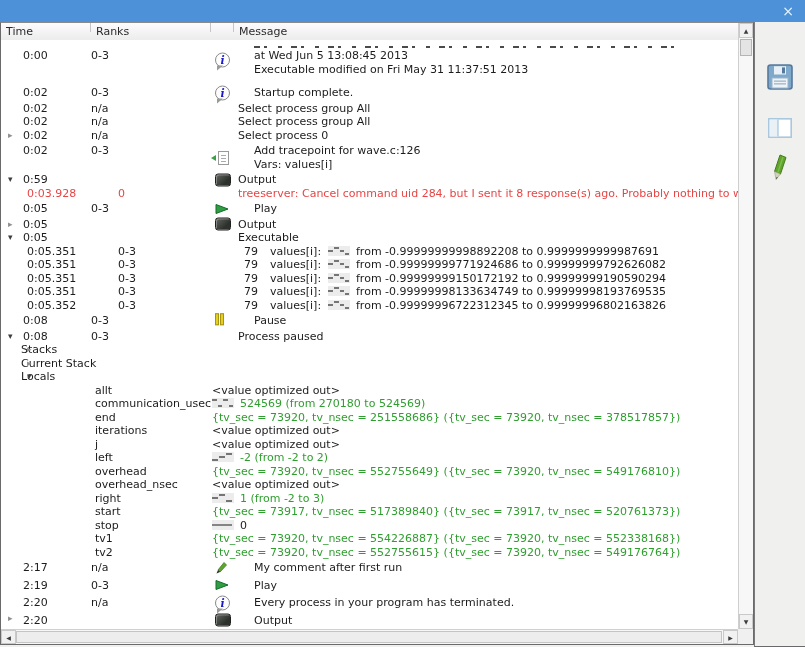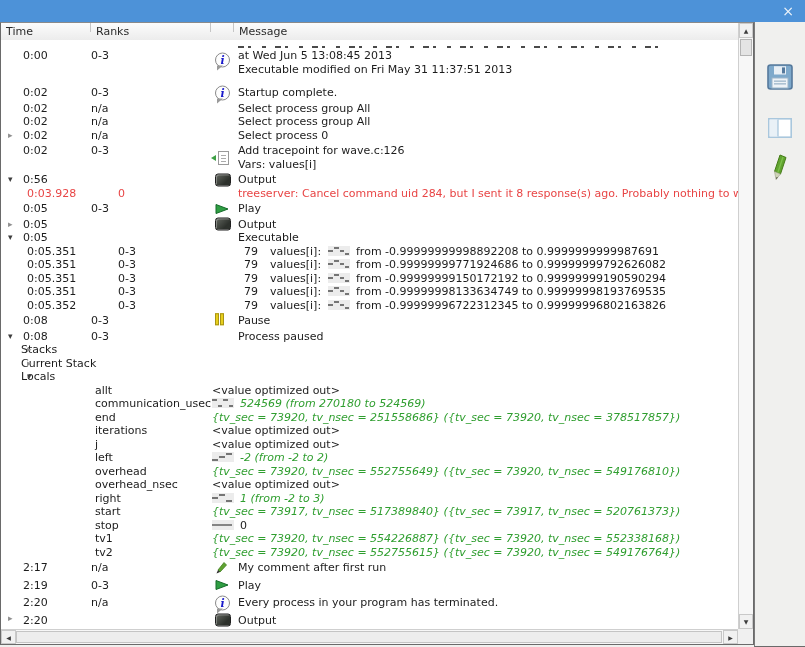--- a/index.html
+++ b/index.html
@@ -16,35 +16,35 @@
   .hcol{position:absolute;top:0;bottom:8px;padding:2px 0 0 5px;color:#2b2b2b;border-right:1px solid #c6c6c6;box-sizing:border-box;cursor:pointer}
   .h-time{left:0;width:90px}
   .h-ranks{left:90px;width:120px}
   .h-spacer{left:210px;width:23px}
   .h-msg{left:233px;right:0;border-right:none}
 
   .content{position:absolute;left:0;top:17px;right:15px;bottom:15px;overflow:hidden;background:#fff;padding-top:1px}
 
   
   .row{position:relative;min-height:13.5px;line-height:13.5px}
-  .row.tall{padding:2px 0}
+  .row.tall{padding:2px 16px}
   .row.gap{margin-bottom:6px}
   .ln{line-height:13.5px;white-space:nowrap}
   .time,.ranks,.lname{position:absolute;top:0;white-space:nowrap}
   .time{left:22px}.time.child{left:26px}
   .ranks{left:90px}.ranks.child{left:117px}
   .lname{left:94px}
   .tall>.time,.tall>.ranks{top:2px}
   .clip>.time,.clip>.ranks{top:8px}
   .msg{margin-left:237px;white-space:nowrap}
   .msg.trace{margin-left:243px}
   .lval{margin-left:211px;white-space:nowrap}
   .tree{margin-left:20px}
   .red{color:#e84545}
-  .green{color:#2f9e2f;font-style:italic}
+  .green{color:#2f9e2f;}
   .b{font-weight:normal}
   .exp{position:absolute;left:7px;top:0;font-size:9px;line-height:13px;cursor:pointer}
   .exp.l1{left:26px}
   .exp.open{color:#3d3d3d}
   .exp.closed{color:#8f8f8f}
   .clipped{height:5px;overflow:hidden;margin:0 0 1px;width:430px;background:repeating-linear-gradient(90deg,#4a4a4a 0 6px,transparent 6px 10px,#4a4a4a 10px 13px,transparent 13px 24px,#4a4a4a 24px 28px,transparent 28px 37px);background-size:100% 2px;background-position:0 3px;background-repeat:no-repeat}
 
   
   .icn{position:absolute;left:214px;top:50%;transform:translateY(-50%)}
   .info-icon{width:15px;height:15px;border:1px solid #8a8a8a;border-radius:50%;background:#fdfdfd;color:#1a1acb;font-family:"DejaVu Serif",serif;font-weight:bold;font-style:italic;font-size:11px;text-align:center;line-height:14px;box-sizing:border-box}
@@ -137,21 +137,21 @@
           <span class="time">0:02</span>
           <span class="ranks">0-3</span>
           <span class="icn tracepoint-icon"></span>
           <div class="msg">
             <div class="ln"><span>Add tracepoint for wave.c:126</span></div>
             <div class="ln"><span>Vars: values[i]</span></div>
           </div>
         </div>
         <div class="row">
           <span class="exp  open">▾</span>
-          <span class="time">0:56</span>
+          <span class="time">0:59</span>
           <span class="icn output-icon"></span>
           <div class="msg">
             <div class="ln"><span>Output</span></div>
           </div>
         </div>
         <div class="row">
           <span class="time child red">0:03.928</span>
           <span class="ranks child red">0</span>
           <div class="msg">
             <div class="ln"><span class="red">treeserver: Cancel command uid 284, but I sent it 8 response(s) ago. Probably nothing to worr</span></div>

